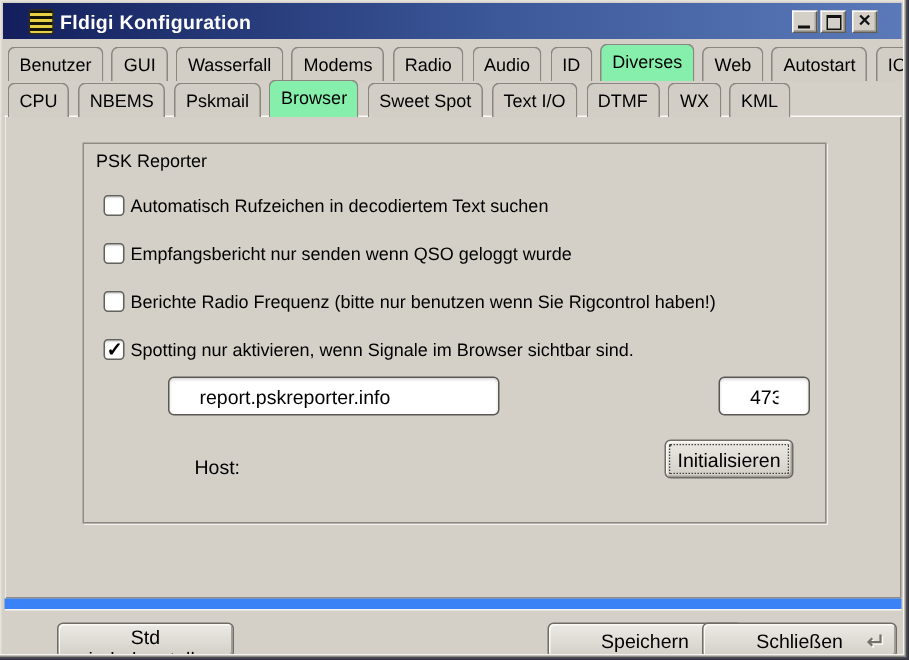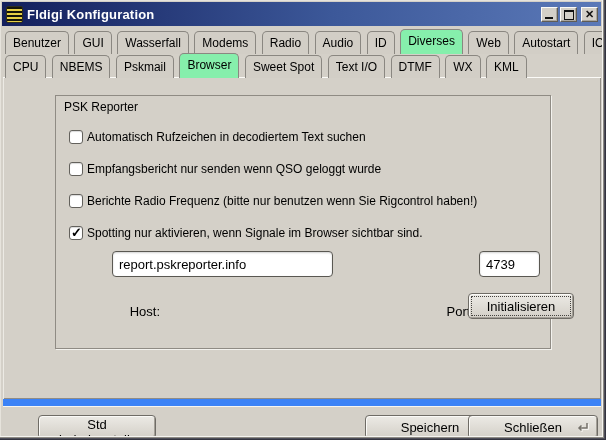--- a/index.html
+++ b/index.html
@@ -12,21 +12,21 @@
       inset -1px -1px 0 #33333e,
       inset -2px -2px 0 #4e4e59,
       inset -3px -3px 0 #8d8a84,
       inset -4px -4px 0 #f4f3ef,
       inset 1px 1px 0 #e6e3dc;
   }
   
   .titlebar{
     position:absolute;left:2px;top:2px;right:5px;height:24px;
     background:linear-gradient(90deg,#131f5c 0%,#3c5899 55%,#5b79b8 100%);
-    display:flex;align-items:center;padding:0 3px;box-sizing:border-box;
+    display:flex;align-items:center;padding:0 16px;box-sizing:border-box;
   }
   .appicon{
     width:15px;height:15px;flex:0 0 auto;margin:0 4px 0 1px;
     background:repeating-linear-gradient(180deg,#14140a 0 2px,#e6cf45 2px 4px);
     border:1px solid #2c2c20;border-radius:2px;
   }
   .apptitle{font-size:13px;font-weight:bold;color:#fff;flex:1 1 auto;
     white-space:nowrap;overflow:hidden;letter-spacing:.2px;}
   .winbtns{display:flex;align-items:center;gap:2px;}
   .winbtn{
@@ -70,30 +70,30 @@
   }
   .cbrow.checked .cb::after{
     content:"\2713";position:absolute;left:1px;top:-2px;
     font-size:13px;font-weight:bold;color:#000;
   }
   .cblabel{font-size:12px;padding-left:4px;white-space:nowrap;}
   .fieldlabel{position:absolute;font-size:13px;line-height:26px;margin-top:48px;}
   .txtinput{
     position:absolute;box-sizing:border-box;height:26px;background:#fff;
     border:1px solid #5a5852;border-radius:4px;font-family:"Liberation Sans",sans-serif;
-    font-size:13px;padding:0 6px;box-shadow:inset 0 1px 2px rgba(0,0,0,.18);outline:none;
+    font-size:13px;padding:0 20px;box-shadow:inset 0 1px 2px rgba(0,0,0,.18);outline:none;
   }
   .btn{
     box-sizing:border-box;background:linear-gradient(#eceae5,#d3cfc7);
     border:1px solid #6f6c66;border-radius:4px;color:#000;text-align:center;
     box-shadow:inset 1px 1px 0 #fbfaf7,inset -1px -1px 0 #a39f97;
     font-family:"Liberation Sans",sans-serif;font-size:13px;cursor:default;
   }
   .btn-init{
-    position:absolute;left:412px;top:197px;width:106px;height:26px;
+    position:absolute;left:387px;top:197px;width:86px;height:26px;
     outline:1px dotted #44423e;outline-offset:-4px;
   }
   
   .bottombar{
     position:absolute;left:3px;right:5px;top:399px;height:37px;z-index:2;
     border-top:7px solid #3b82f6;box-shadow:inset 0 1px 0 #f6f5f1;
   }
   .btn-restore{position:absolute;left:35px;top:9px;width:118px;height:24px;}
   .btn-save{position:absolute;left:330px;top:9px;width:130px;height:24px;margin-left:32px;}
   .btn-close{position:absolute;left:465px;top:9px;width:130px;height:24px;line-height:22px;}

